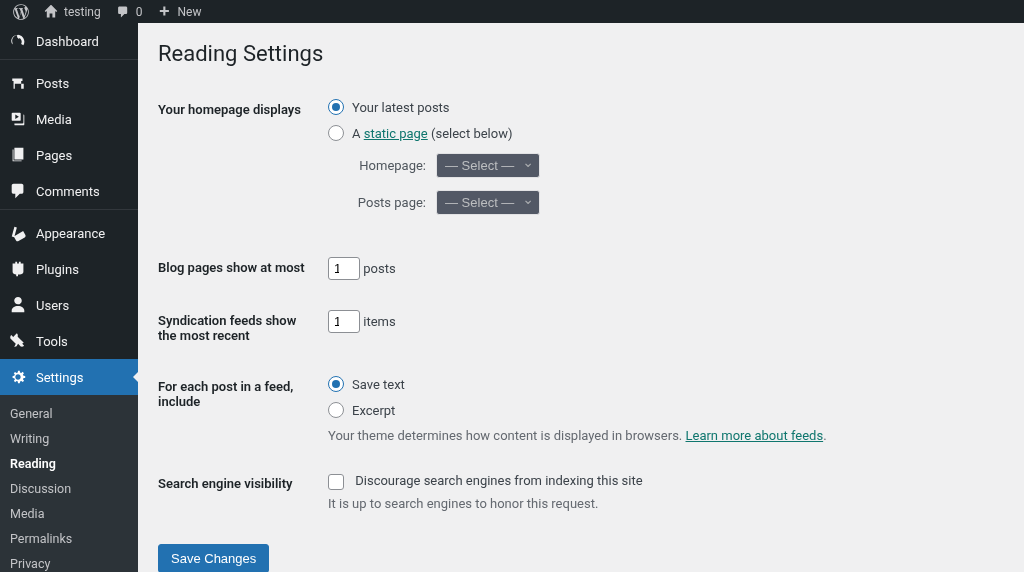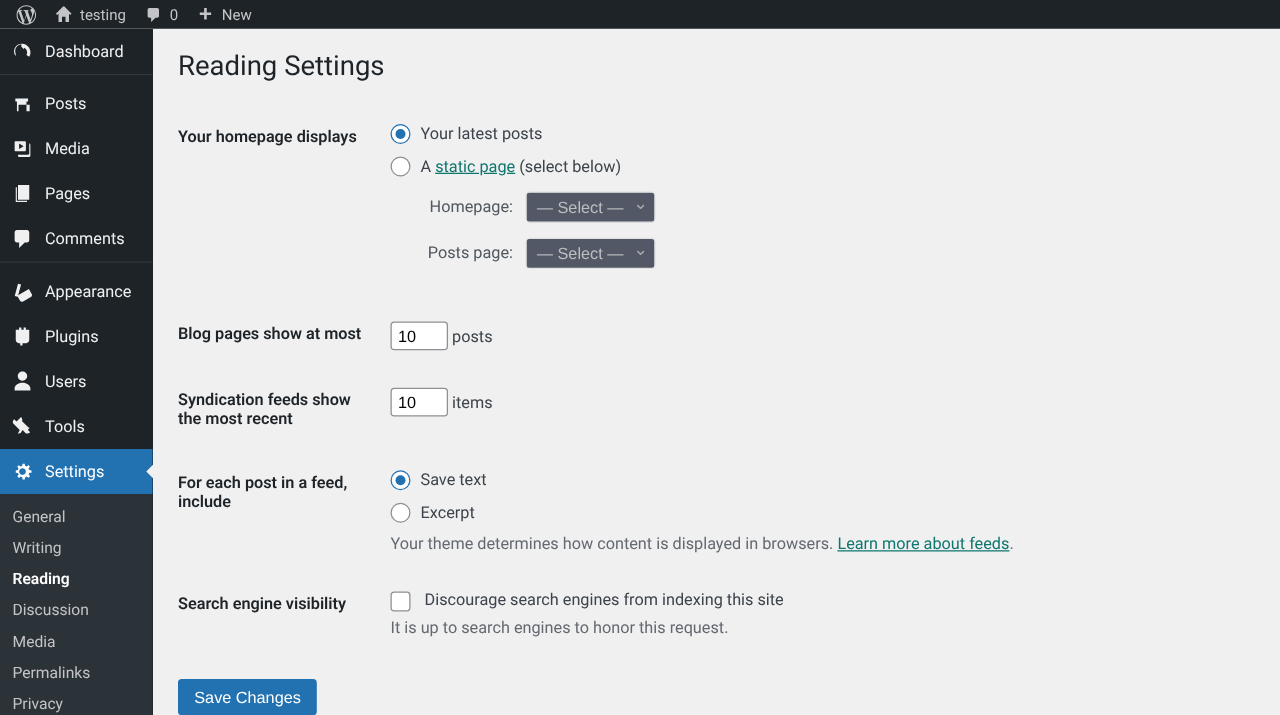--- a/index.html
+++ b/index.html
@@ -7,21 +7,21 @@
     
     
     .adminbar { height:23px; background:#1d2327; color:#c3c4c7; display:flex; align-items:center; padding:0 6px; font-size:12px; }
     .adminbar-item { display:flex; align-items:center; padding:0 7px; height:23px; cursor:pointer; gap:5px; }
     .adminbar-icon { width:16px; height:16px; display:flex; align-items:center; justify-content:center; }
     
     
     .wrapper { display:flex; height:calc(100vh - 23px); }
     
     
-    .sidebar { width:122px; background:#1d2327; display:flex; flex-direction:column; font-size:13px; overflow-y:auto; }
+    .sidebar { width:138px; background:#1d2327; display:flex; flex-direction:column; font-size:13px; overflow-y:auto; }
     .menu-item { display:flex; align-items:center; padding:8px 8px; color:#f0f0f1; cursor:pointer; gap:8px; }
     .menu-item.current { background:#2271b1; color:#fff; position:relative; }
     .menu-item.current::after { content:""; position:absolute; right:-1px; top:50%; transform:translateY(-50%); width:0; height:0; border-top:6px solid transparent; border-bottom:6px solid transparent; border-right:6px solid #f0f0f1; }
     .menu-sep { height:5px; border-bottom:1px solid #32373c; margin-bottom:5px; }
     .submenu { background:#2c3338; padding:6px 0; }
     .submenu-item { padding:5px 10px; color:#c3c4c7; cursor:pointer; font-size:12.5px; }
     .submenu-item.current { color:#fff; font-weight:600; }
     .menu-icon { width:20px; height:20px; display:flex; align-items:center; justify-content:center; }
     
     
@@ -33,21 +33,21 @@
     .radio-row { display:flex; align-items:center; margin-bottom:10px; }
     input[type=radio] { appearance:none; width:16px; height:16px; border:1px solid #8c8f94; border-radius:50%; margin-right:8px; position:relative; cursor:pointer; background:#fff; }
     input[type=radio]:checked { border-color:#2271b1; }
     input[type=radio]:checked::before { content:""; position:absolute; top:3px; left:3px; width:8px; height:8px; background:#2271b1; border-radius:50%; }
     input[type=checkbox] { appearance:none; width:16px; height:16px; border:1px solid #8c8f94; border-radius:3px; margin-right:8px; cursor:pointer; background:#fff; vertical-align:middle; }
     .select-row { display:flex; align-items:center; margin:12px 0 12px 20px; gap:10px; }
     .select-label { width:78px; text-align:right; color:#50575e; }
     select { padding:4px 24px 4px 8px; border:1px solid #dcdcde; border-radius:3px; color:#a7aaad; font-size:13px; background:#0f172a; appearance:none; min-width:80px; }
     .select-wrap { position:relative; display:inline-block; }
     .select-wrap::after { content:"⌄"; position:absolute; right:6px; top:1px; color:#a7aaad; pointer-events:none; font-size:14px; }
-    .num-input { width:46px; padding:3px 5px; border:1px solid #8c8f94; border-radius:3px; font-size:13px; }
+    .num-input { width:32px; padding:3px 5px; border:1px solid #8c8f94; border-radius:3px; font-size:13px; }
     .desc { color:#646970; margin-top:6px; font-size:13px; }
     a.link { color:#0f766e; text-decoration:underline; }
     .btn-primary { background:#2271b1; color:#fff; border:1px solid #2271b1; border-radius:3px; padding:6px 12px; font-size:13px; cursor:pointer; margin-top:18px; }
     
     svg { fill:currentColor; }
   </style>
 </head>
 <body>
 
 <div class="adminbar">

